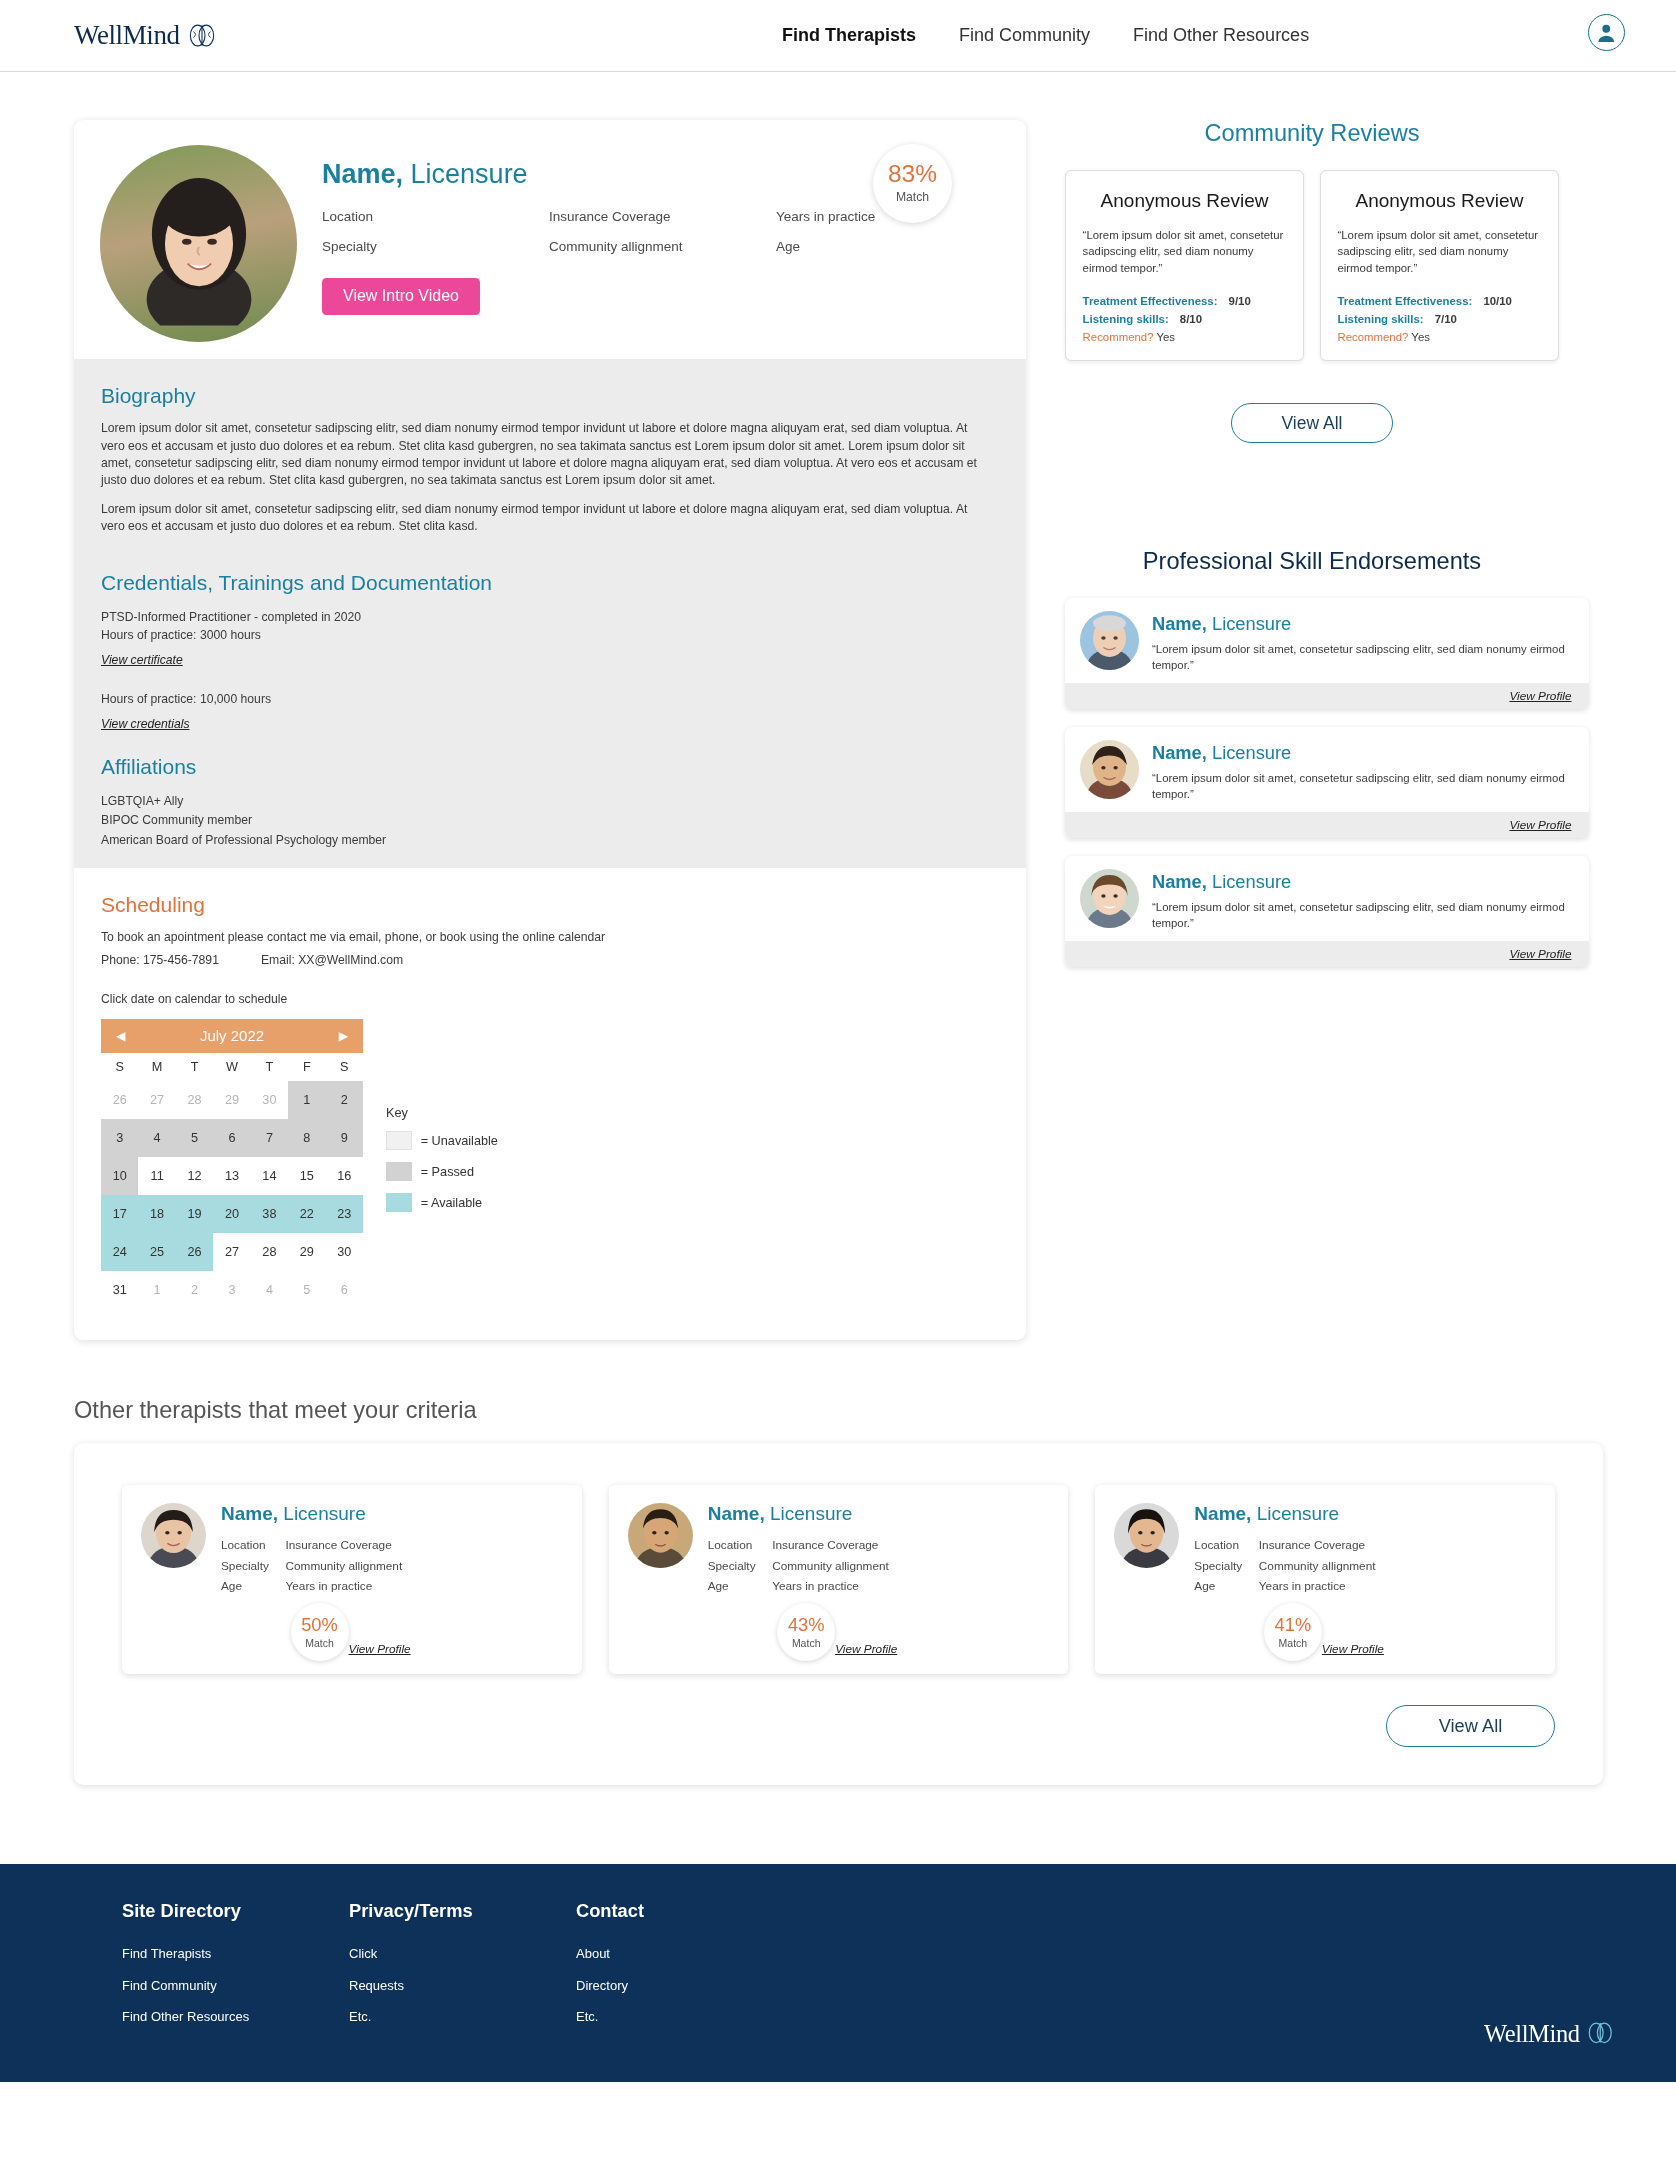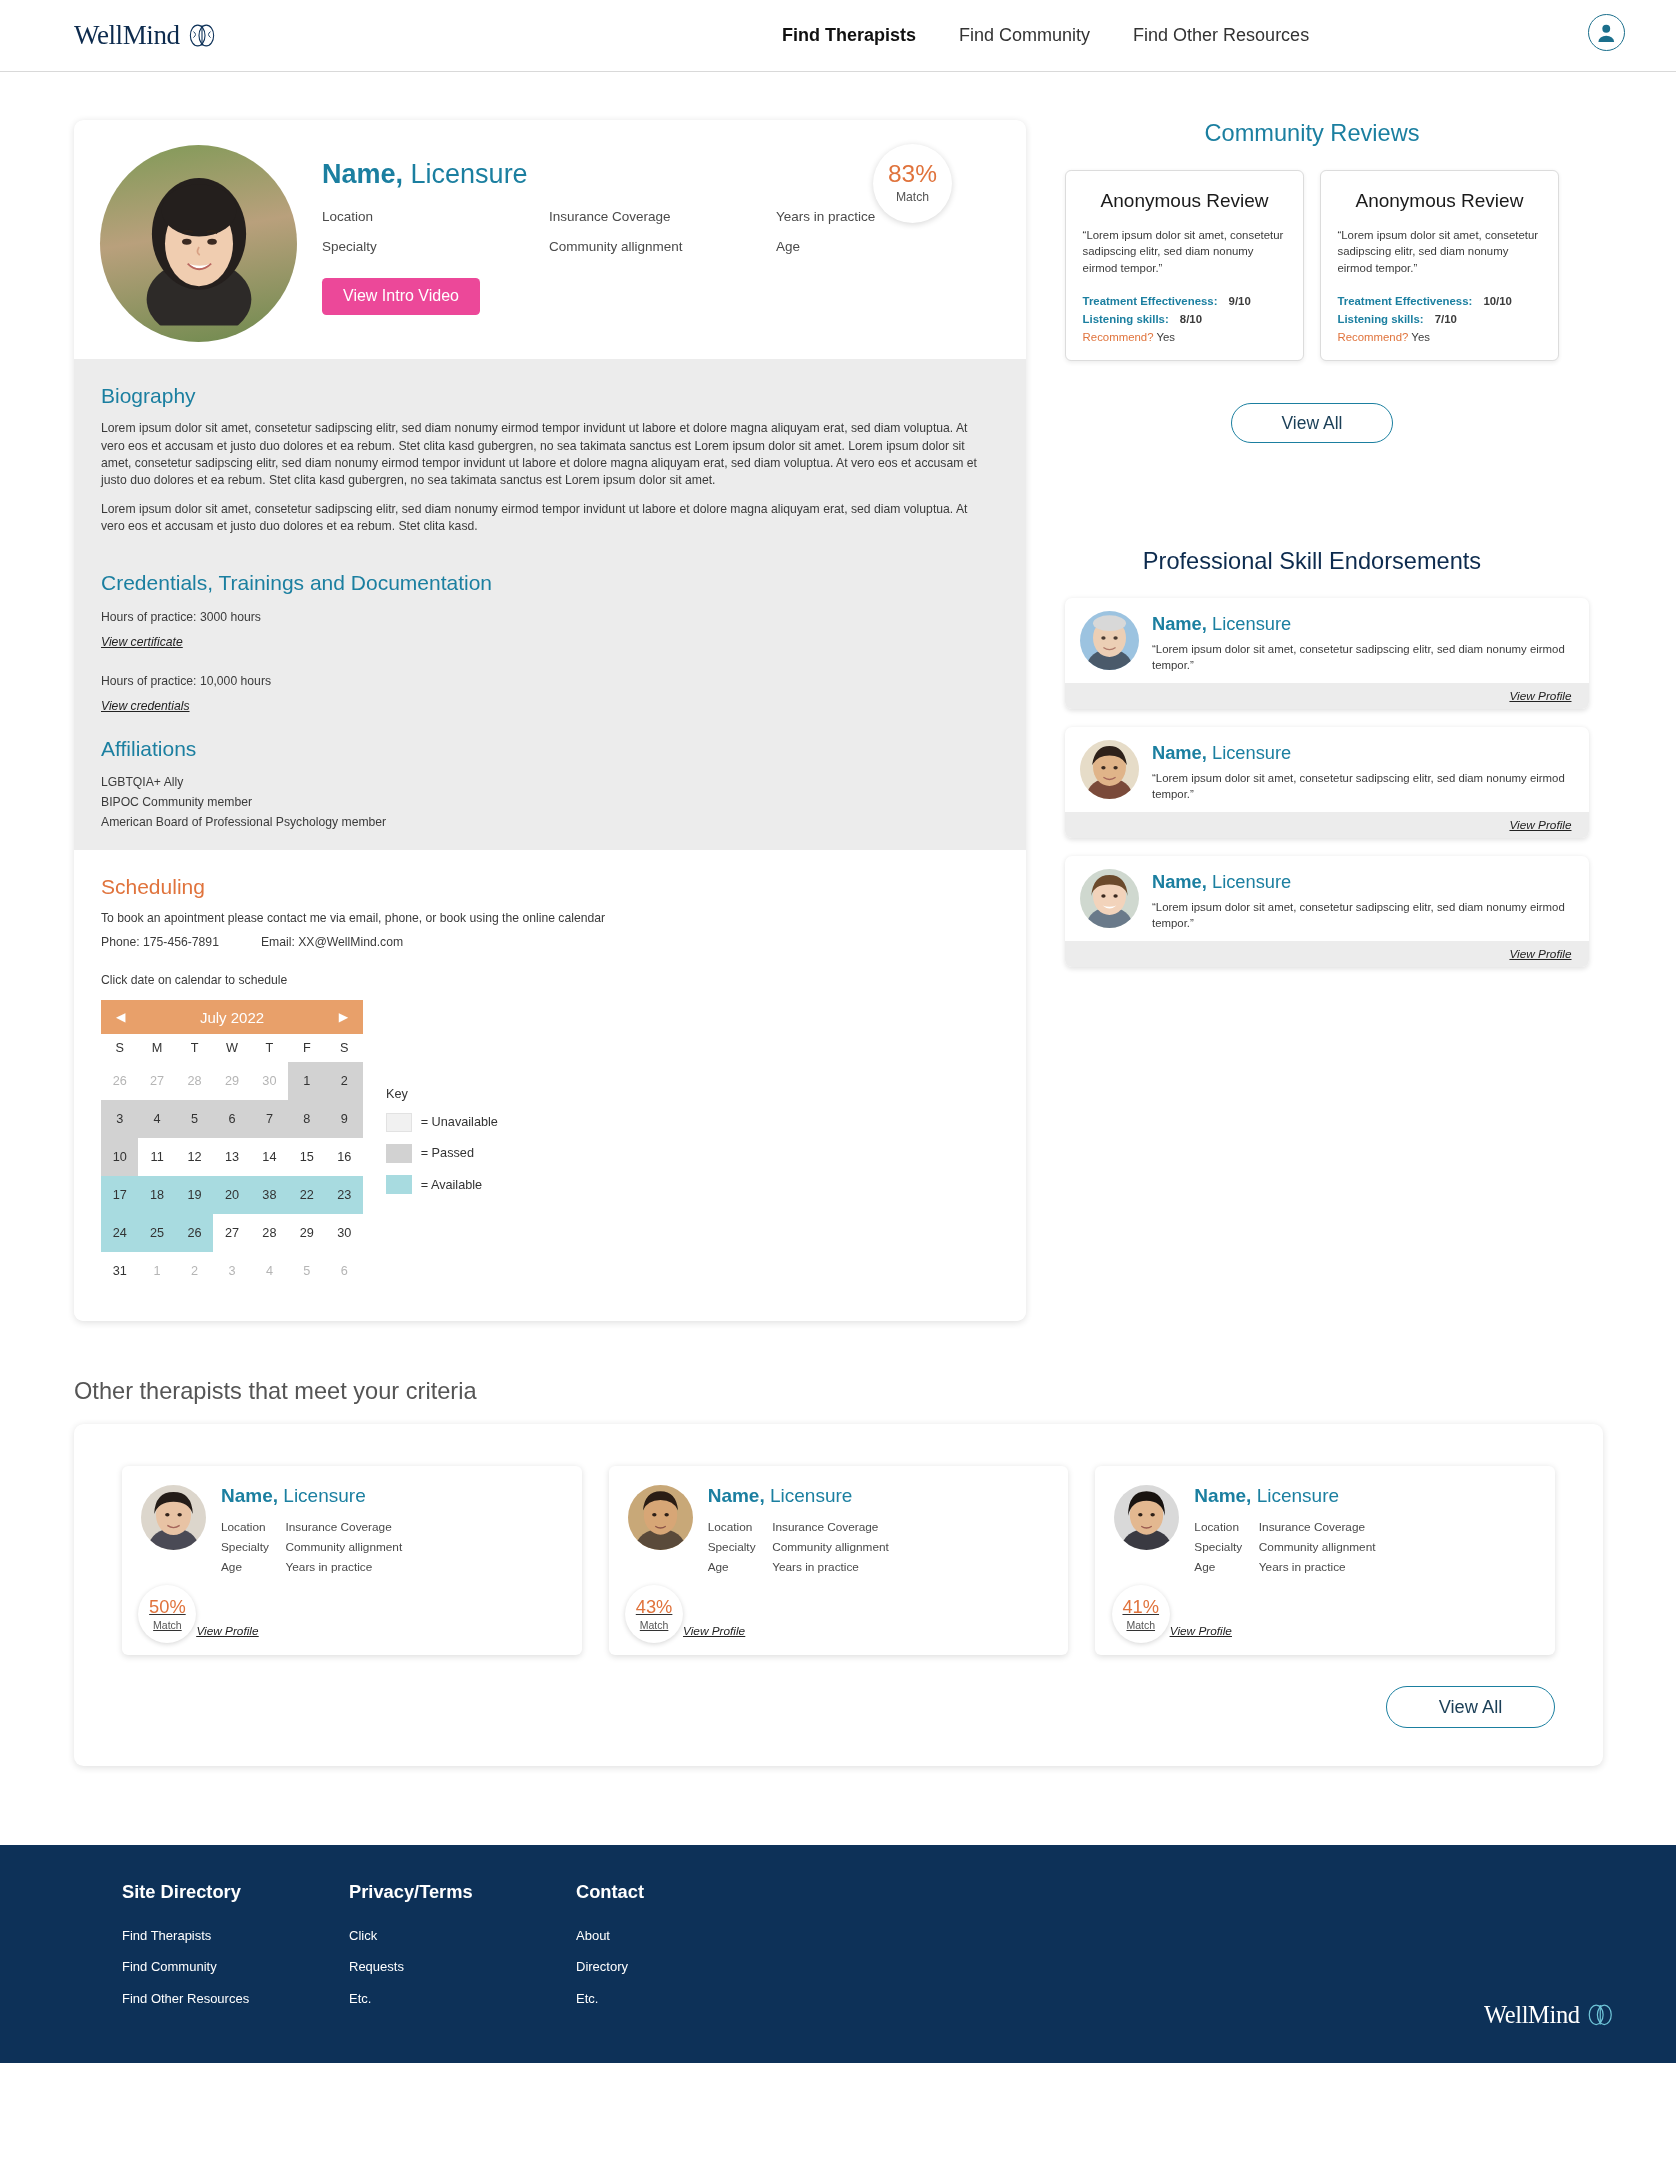--- a/index.html
+++ b/index.html
@@ -185,21 +185,21 @@
     box-shadow: 0 1.3px 6.1px rgba(0,0,0,0.13);
     padding: 18.3px 19px 12.2px 19px;
     position: relative;
   }
   .mini-top { display: flex; gap: 15px; }
   .mini-photo { width: 65px; height: 65px; border-radius: 50%; flex:none; overflow:hidden; position:relative;}
   .mini-name { font-size: 19px; color: #1b7fa0; margin-bottom: 10.5px; }
   .mini-name b { font-weight: bold; }
   .mini-attrs { display: flex; gap: 16.6px; }
   .mini-attrs div { font-size: 11.8px; color: #4a4a4a; line-height: 1.7; }
-  .mini-foot { display: flex; justify-content: flex-start; align-items: flex-end; margin-top: 7.9px; text-decoration: underline; }
+  .mini-foot { display: flex; justify-content: center; align-items: flex-end; margin-top: 7.9px; }
   .mini-match {
     width: 58px; height: 58px; border-radius: 50%; background: #fff;
     box-shadow: 0 1.3px 5.2px rgba(0,0,0,0.16);
     display:flex; flex-direction: column; align-items:center; justify-content:center;
     margin-left: -2.6px;
   }
   .mini-pct { font-size: 18.3px; color: #e0733c; line-height: 1; }
   .mini-lbl { font-size: 10.5px; color: #555; margin-top: 2.6px; }
   .mini-link { font-size: 11.8px; color: #222; text-decoration: underline; font-style: italic; padding-bottom: 5.2px;}
   .other-viewall { display:flex; justify-content:flex-end; margin-top: 31px; }
@@ -307,20 +307,21 @@
       </div>
 
       <div class="profile-body">
         <div class="sec-title">Biography</div>
         <div class="para">Lorem ipsum dolor sit amet, consetetur sadipscing elitr, sed diam nonumy eirmod tempor invidunt ut labore et dolore magna aliquyam erat, sed diam voluptua. At vero eos et accusam et justo duo dolores et ea rebum. Stet clita kasd gubergren, no sea takimata sanctus est Lorem ipsum dolor sit amet. Lorem ipsum dolor sit amet, consetetur sadipscing elitr, sed diam nonumy eirmod tempor invidunt ut labore et dolore magna aliquyam erat, sed diam voluptua. At vero eos et accusam et justo duo dolores et ea rebum. Stet clita kasd gubergren, no sea takimata sanctus est Lorem ipsum dolor sit amet.</div>
         <div class="para">Lorem ipsum dolor sit amet, consetetur sadipscing elitr, sed diam nonumy eirmod tempor invidunt ut labore et dolore magna aliquyam erat, sed diam voluptua. At vero eos et accusam et justo duo dolores et ea rebum. Stet clita kasd.</div>
 
         <div class="block-gap"></div>
         <div class="sec-title">Credentials, Trainings and Documentation</div>
         <div>
+          <div class="cred-line">PTSD-Informed Practitioner - completed in 2020</div>
           <div class="cred-line">Hours of practice: 3000 hours</div>
           <a class="cred-link" href="#">View certificate</a>
         </div>
         <div style="height:23px"></div>
         <div>
           <div class="cred-line">Hours of practice: 10,000 hours</div>
           <a class="cred-link" href="#">View credentials</a>
         </div>
 
         <div class="block-gap"></div>

